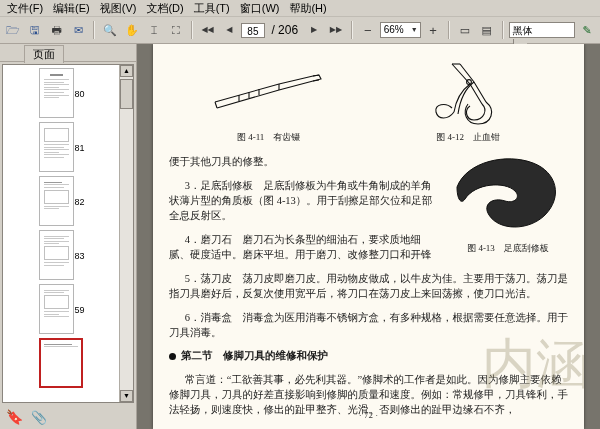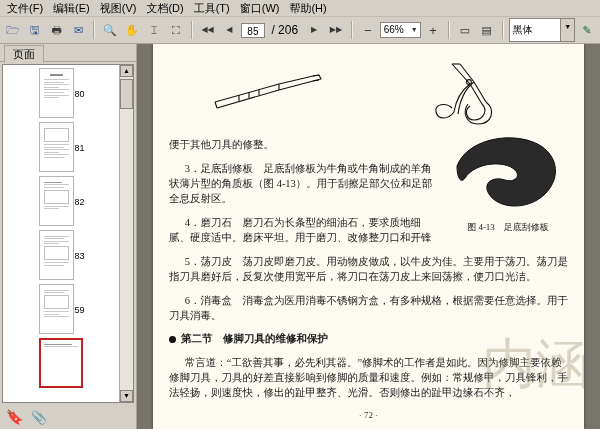--- a/index.html
+++ b/index.html
@@ -76,28 +76,29 @@
     border: 1px solid #8a857e;
     background: #fff;
     font-size: 10px;
     line-height: 16px;
     padding-left: 3px;
     box-sizing: border-box;
     display: flex; align-items: center; justify-content: space-between;
   }
   .zoombox .arrow { width: 12px; text-align: center; font-size: 7px; color: #333; }
   .combo {
-    width: 74px; height: 24px;
+    width: 74px; height: 16px;
     border: 1px solid #8a857e;
     background: #fff;
     font-size: 10px;
     line-height: 16px;
     box-sizing: border-box;
-    display: flex; align-items: center; justify-content: space-between;
+    display: flex; align-items: flex-start; justify-content: space-between;
     padding-left: 3px;
+    flex-direction: column;
   }
   .combo .arrow { width: 13px; text-align: center; font-size: 7px; background: #d4d0c8; border-left: 1px solid #8a857e; height: 100%; line-height: 16px; }
 
   
   .ico { font-size: 11px; line-height: 1; color: #3a3a3a; }
   .ico-blue { color: #2b4f8e; }
   .ico-green { color: #1d6b2b; }
 
   
   .workarea {
@@ -112,21 +113,21 @@
     background: #d4d0c8;
     border-right: 1px solid #a9a39b;
     display: flex;
     flex-direction: column;
     position: relative;
   }
   .pane-tab {
     height: 17px;
     display: flex;
     align-items: center;
-    padding-left: 4px;
+    padding-left: 24px;
     font-size: 11px;
     background: #d4d0c8;
     border-bottom: 1px solid #a9a39b;
   }
   .pane-tab .tabchip {
     background: #d4d0c8;
     border: 1px solid #a9a39b;
     border-bottom: none;
     padding: 1px 8px;
     font-size: 11px;
@@ -504,20 +505,24 @@
                 <path d="M44 4 L52 4"></path>
                 <path d="M74 44 C 80 50, 76 60, 66 60 C 58 60, 56 50, 62 46"></path>
                 <path d="M78 42 C 88 50, 84 64, 70 64 C 58 64, 54 52, 60 44"></path>
                 <path d="M62 24 C 54 30, 48 40, 46 52"></path>
                 <path d="M66 22 C 58 28, 52 40, 50 54"></path>
                 <path d="M46 52 C 40 60, 30 60, 28 52 C 26 44, 38 42, 44 48"></path>
                 <circle cx="61" cy="22" r="2.4"></circle>
               </g>
             </svg>
           </div>
+          <div class="fig-cap">
+            <span>图 4-11　有齿镊</span>
+            <span>图 4-12　止血钳</span>
+          </div>
 
           <div class="floatfig">
             <svg width="118" height="82" viewBox="0 0 118 82">
               <path d="M8 34 C 18 8, 58 0, 84 10 C 108 19, 114 44, 96 62 C 80 78, 50 78, 40 62 C 33 51, 44 44, 56 48 C 66 51, 72 44, 66 38 C 56 28, 26 30, 16 46 C 12 52, 8 46, 8 34 Z" fill="#2a2a2a" stroke="#111" stroke-width="1"></path>
             </svg>
             <div class="cap">图 4-13　足底刮修板</div>
           </div>
 
           <div class="p">便于其他刀具的修整。</div>
           <div class="p indent">3．足底刮修板　足底刮修板为牛角或牛角制成的羊角状薄片型的角质板（图 4-13）。用于刮擦足部欠位和足部全息反射区。</div>

